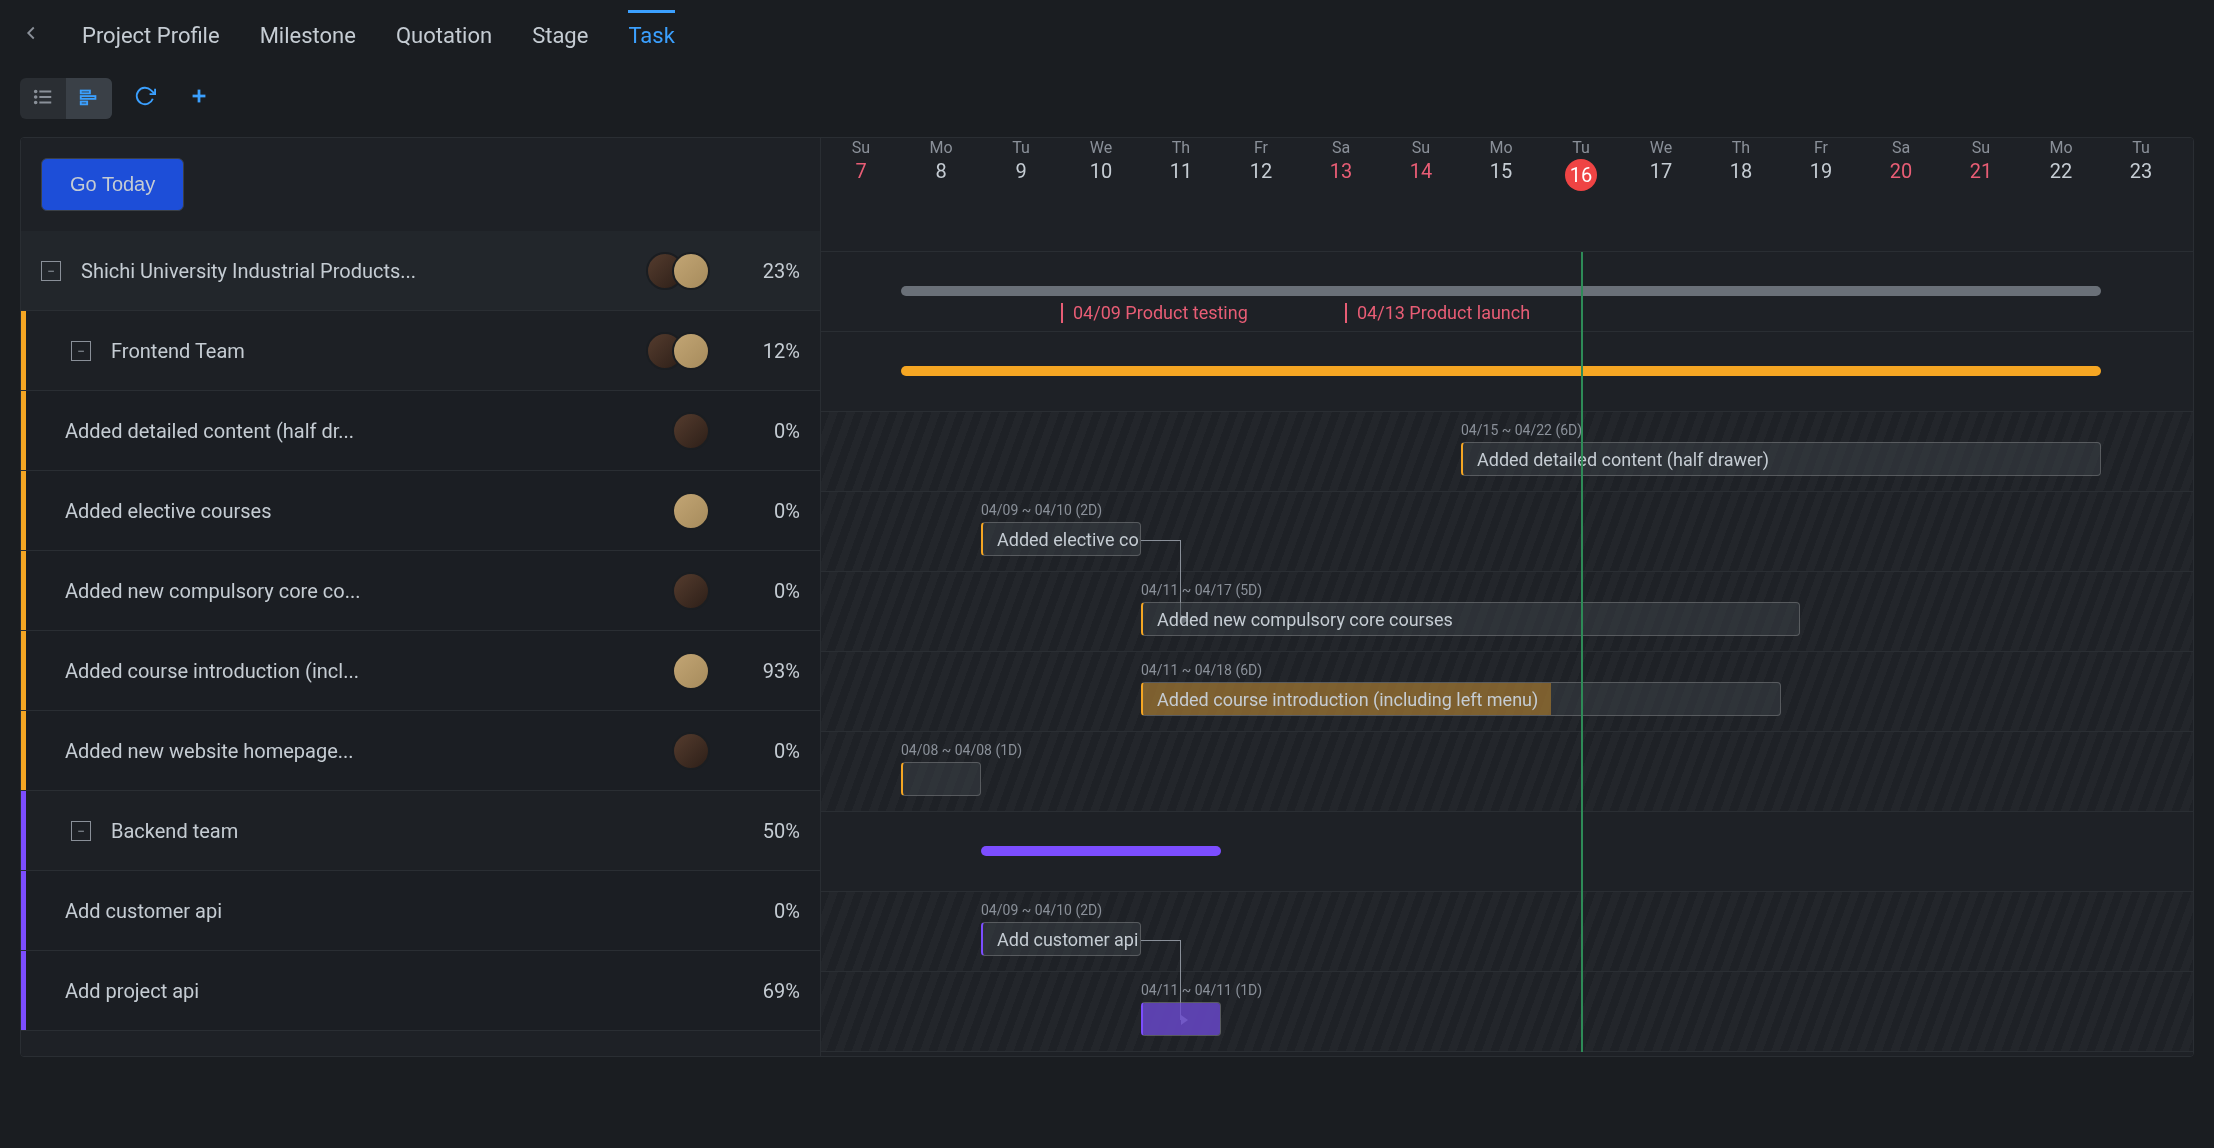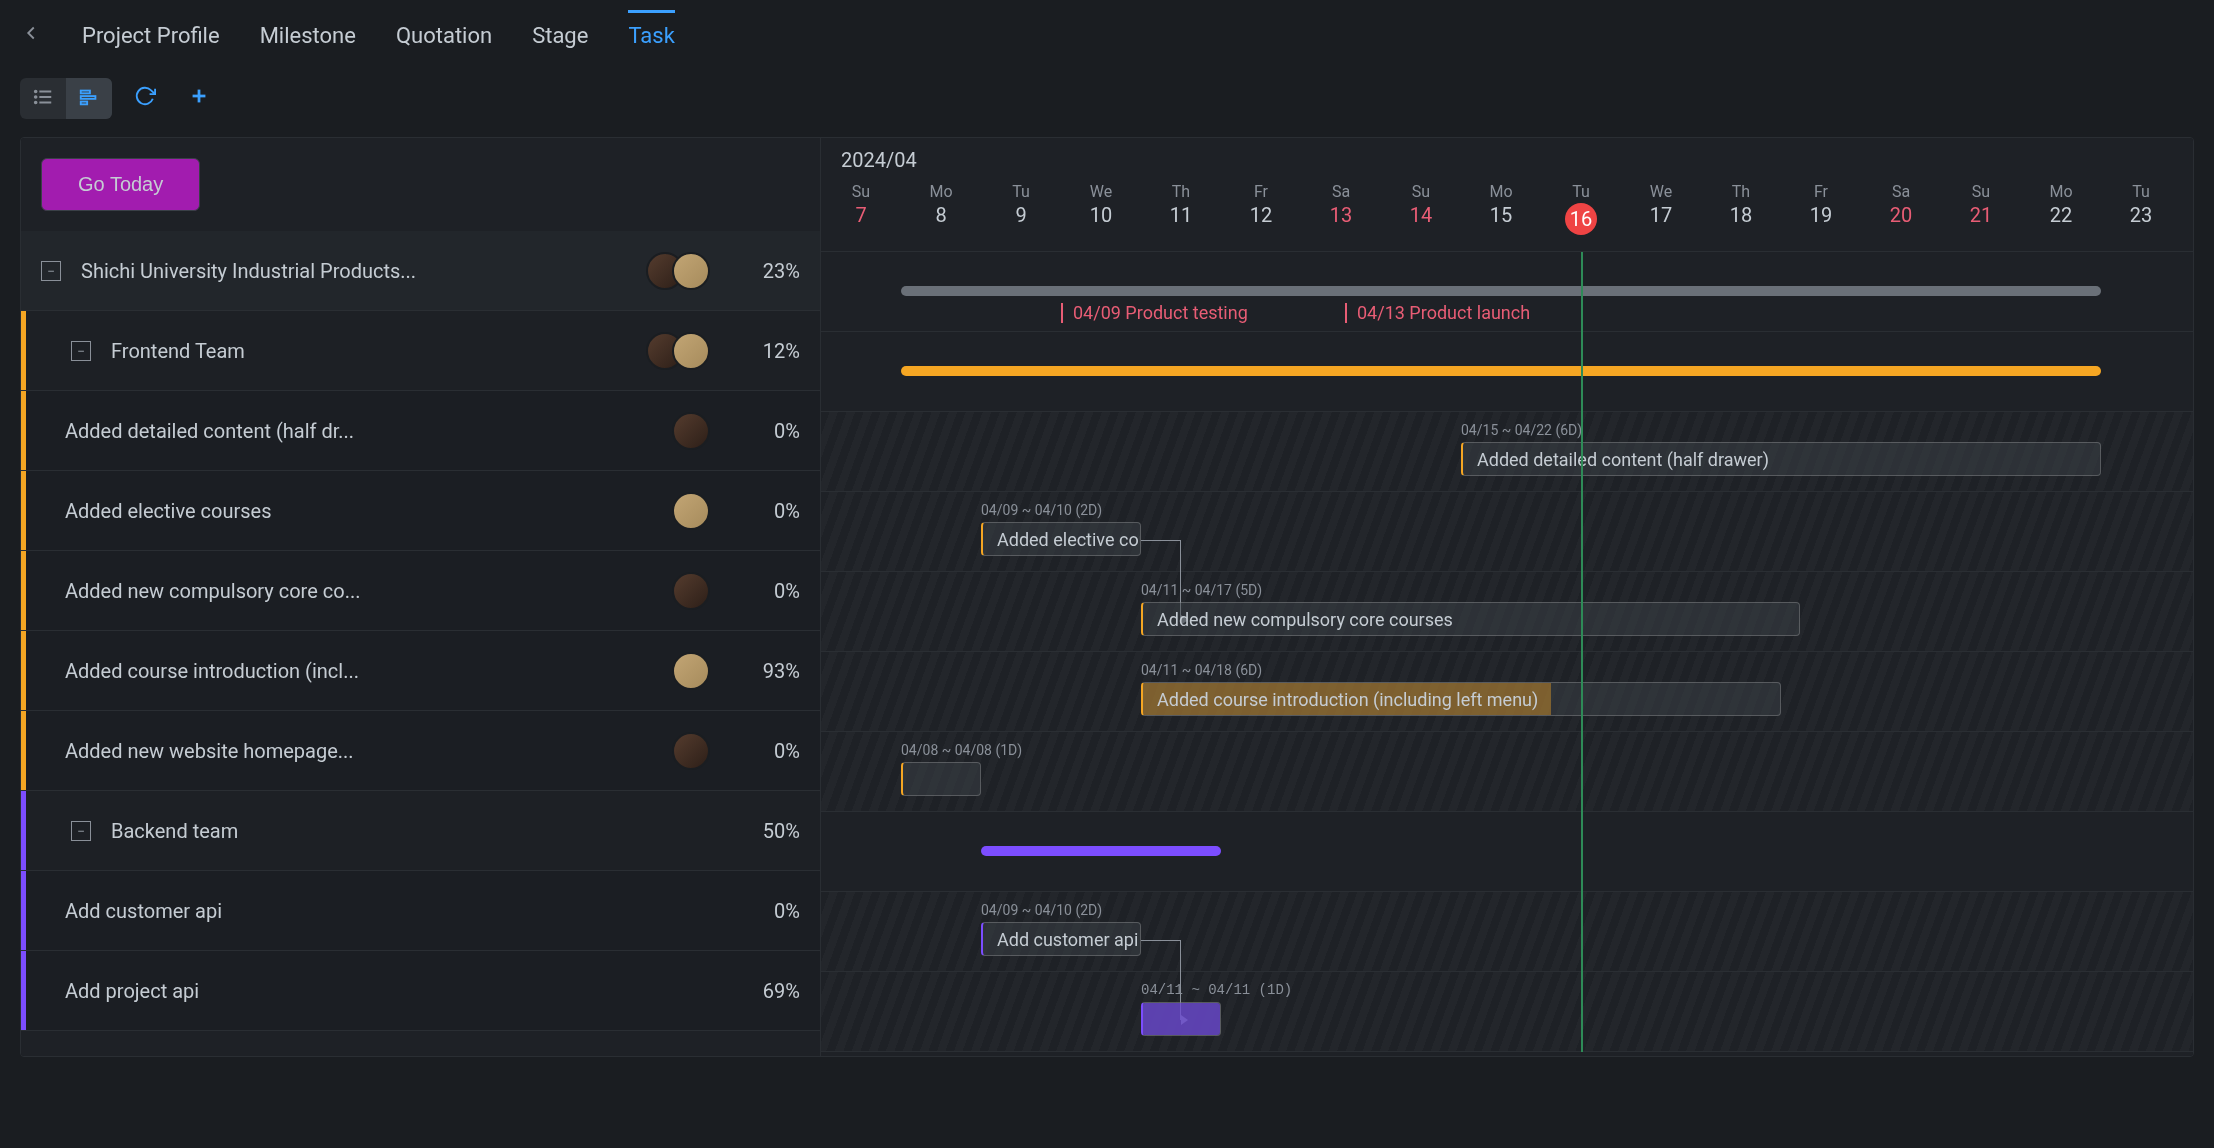--- a/index.html
+++ b/index.html
@@ -79,24 +79,24 @@
 }
 .left-pane {
   width: 800px;
   background: #1e2126;
   border-right: 1px solid #2a2e33;
   display: flex;
   flex-direction: column;
 }
 .go-today {
   margin: 20px;
-  background: #a21caf;
+  background: #1d4ed8;
   border: 1px solid #3a4047;
   border-radius: 6px;
-  padding: 14px 36px;
+  padding: 14px 28px;
   font-size: 20px;
   color: #c5ccd3;
   cursor: pointer;
   width: fit-content;
 }
 
 .tree {
   flex: 1;
   overflow: auto;
 }
@@ -433,21 +433,20 @@
           <div class="stripe purple"></div>
           <div class="task-name">Add project api</div>
           <div class="avatar-stack"></div>
           <div class="pct">69%</div>
         </div>
       </div>
   </div>
 
   <div class="right-pane">
     <div class="timeline-header">
-      <div class="timeline-month">2024/04</div>
       <div class="timeline-days" id="timeline-days">
           <div class="day-col weekend">
             <div class="dow">Su</div>
             <div class="dnum">7</div>
           </div>
           <div class="day-col">
             <div class="dow">Mo</div>
             <div class="dnum">8</div>
           </div>
           <div class="day-col">
@@ -587,21 +586,21 @@
     <div class="task-bar purple-tint" style="width:160px">
       <div class="progress-fill" style="width:0%"></div>
       <span class="label-span">Add customer api</span>
 
     </div>
   </div>
           <div class="dep-line" style="left: 320px; top: 48px; width: 40px; height: 80px; border-left: none; border-top: 1px solid rgb(138, 144, 153); border-right: 1px solid rgb(138, 144, 153); border-bottom: none;"></div>
         </div>
         <div class="gantt-row striped">
           <div class="dep-arrow" style="left: 360px; top: 43px;"></div>
-          <div class="task-bar-wrap" style="left: 320px; font-family: Liberation Mono, monospace;">
+          <div class="task-bar-wrap" style="left: 320px;">
     <div class="task-bar-range">04/11 ~ 04/11 (1D)</div>
     <div class="task-bar purple-tint" style="width:80px">
       <div class="progress-fill" style="width:100%"></div>
 
     </div>
   </div>
         </div>
         <div class="today-line" style="left: 760px;"></div>
       </div>
   </div>

